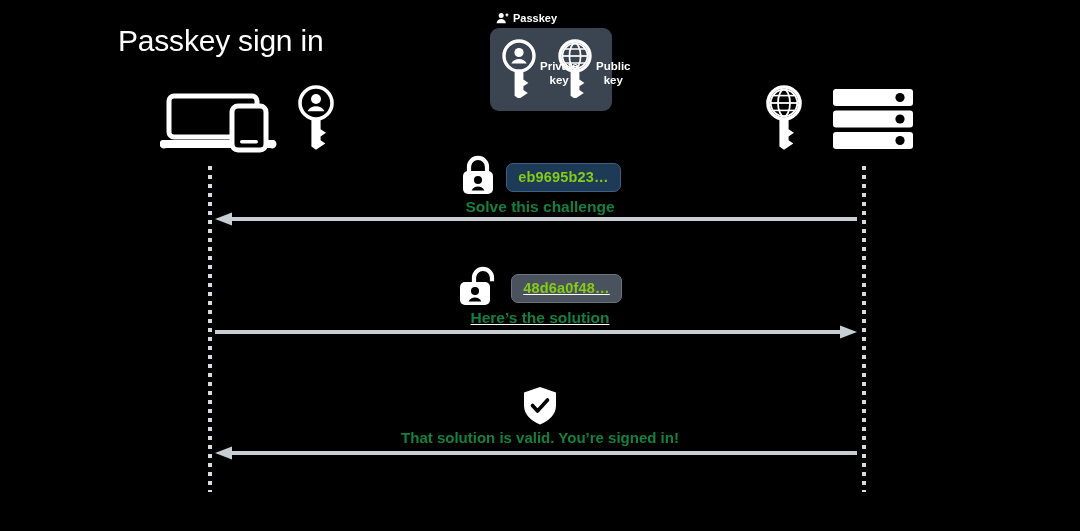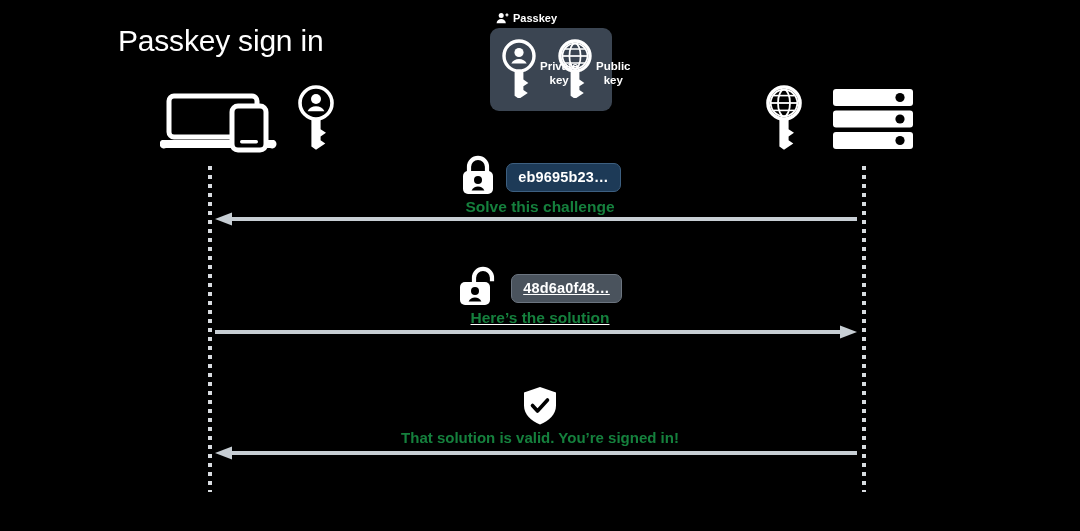--- a/index.html
+++ b/index.html
@@ -114,21 +114,21 @@
     height: 38px;
   }
   .message-head .icon { display: block; }
 
   .hash-badge {
     font-size: 14.5px;
     font-weight: bold;
     letter-spacing: 0.2px;
     padding: 5px 11px 6px 11px;
     border-radius: 7px;
-    color: #ffffff;
+    color: #84cc16;
     white-space: nowrap;
   }
   .hash-badge.challenge {
     background: #1d3a57;
     border: 1px solid #3d5f80;
   }
   .hash-badge.solution {
     background: #4a535d;
     border: 1px solid #6c7580;
   }

